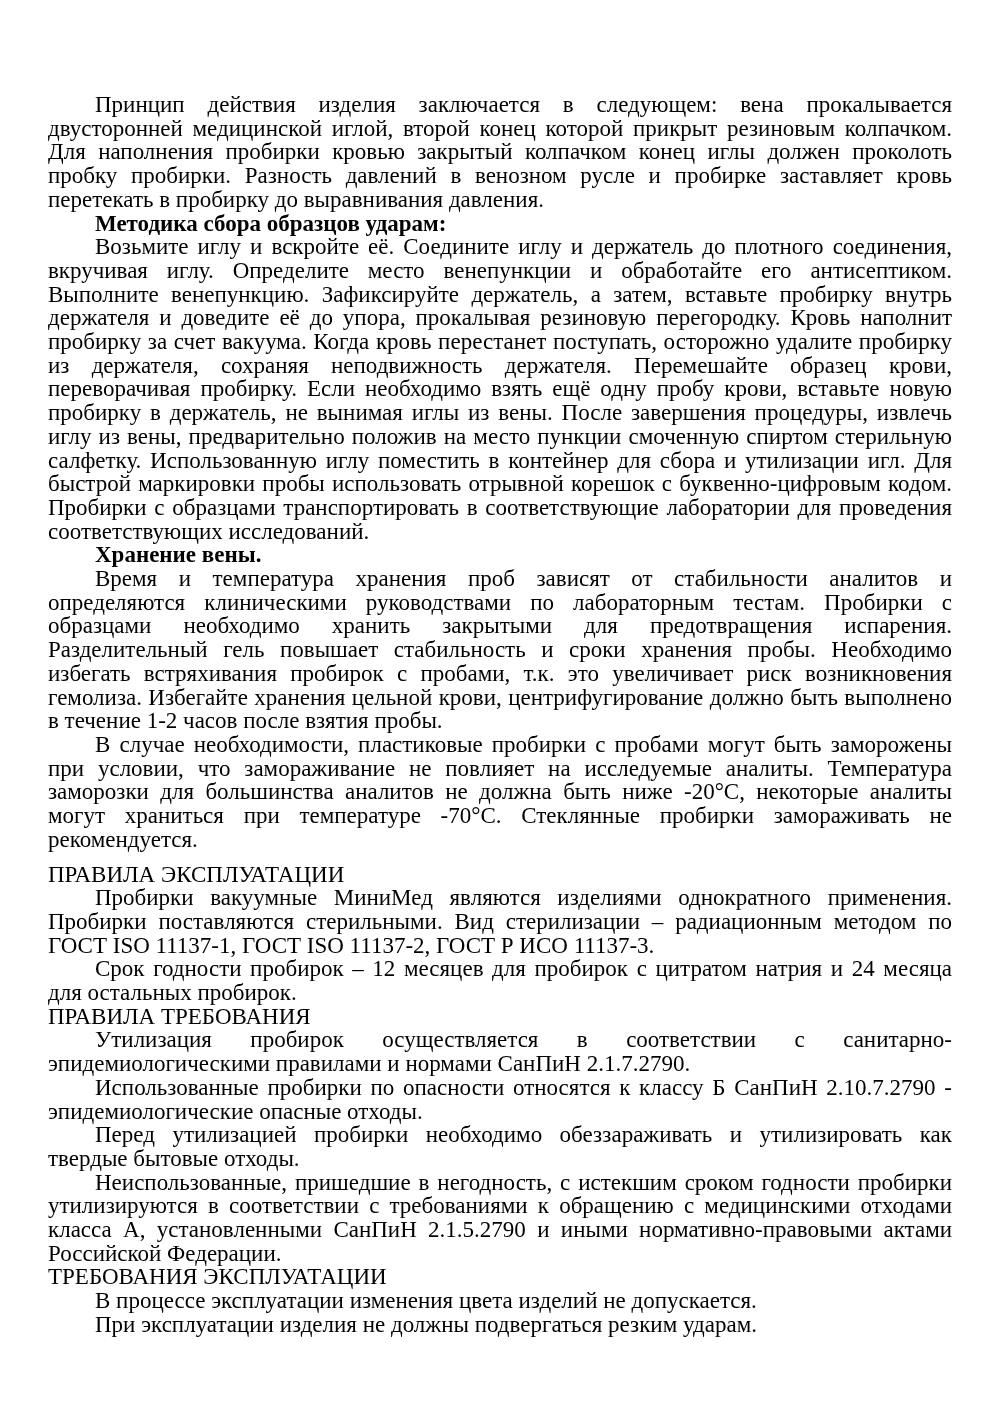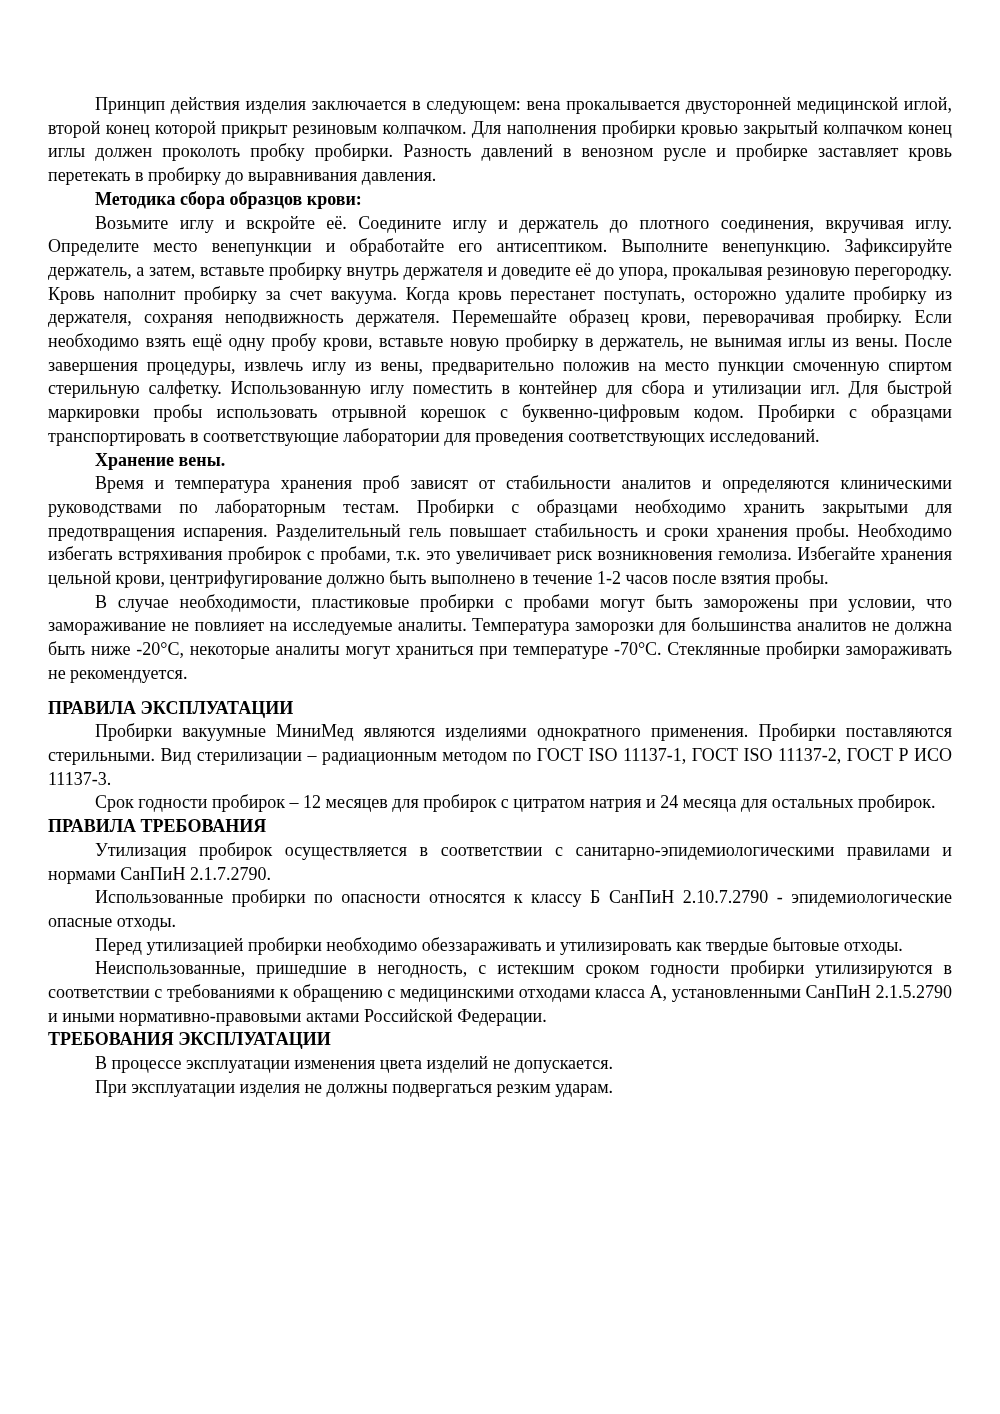--- a/index.html
+++ b/index.html
@@ -9,47 +9,47 @@
   }
   .page {
     position: relative;
     width: 1000px;
     height: 1414px;
     box-sizing: border-box;
     padding: 93px 48px 40px 48px;
     background: #ffffff;
     color: #000000;
     font-family: "Liberation Serif", "DejaVu Serif", serif;
-    font-size: 18px;
+    font-size: 23px;
     line-height: 23.7px;
     overflow: hidden;
   }
   .page p {
     margin: 0;
     text-align: justify;
     text-indent: 47px;
   }
   .head-inline {
     font-weight: bold;
   }
   .head-center {
-    font-weight: bold;
+    font-weight: normal;
     text-align: right;
     text-indent: 0 !important;
   }
   .space-before {
     margin-top: 11px !important;
   }
 </style>
 </head>
 <body>
 
 <div class="page">
   <p>Принцип действия изделия заключается в следующем: вена прокалывается двусторонней медицинской иглой, второй конец которой прикрыт резиновым колпачком. Для наполнения пробирки кровью закрытый колпачком конец иглы должен проколоть пробку пробирки. Разность давлений в венозном русле и пробирке заставляет кровь перетекать в пробирку до выравнивания давления.</p>
-  <p class="head-inline">Методика сбора образцов крови:</p>
+  <p class="head-inline">Методика сбора образцов ударам:</p>
   <p>Возьмите иглу и вскройте её. Соедините иглу и держатель до плотного соединения, вкручивая иглу. Определите место венепункции и обработайте его антисептиком. Выполните венепункцию. Зафиксируйте держатель, а затем, вставьте пробирку внутрь держателя и доведите её до упора, прокалывая резиновую перегородку. Кровь наполнит пробирку за счет вакуума. Когда кровь перестанет поступать, осторожно удалите пробирку из держателя, сохраняя неподвижность держателя. Перемешайте образец крови, переворачивая пробирку. Если необходимо взять ещё одну пробу крови, вставьте новую пробирку в держатель, не вынимая иглы из вены. После завершения процедуры, извлечь иглу из вены, предварительно положив на место пункции смоченную спиртом стерильную салфетку. Использованную иглу поместить в контейнер для сбора и утилизации игл. Для быстрой маркировки пробы использовать отрывной корешок с буквенно-цифровым кодом. Пробирки с образцами транспортировать в соответствующие лаборатории для проведения соответствующих исследований.</p>
   <p class="head-inline">Хранение вены.</p>
   <p>Время и температура хранения проб зависят от стабильности аналитов и определяются клиническими руководствами по лабораторным тестам. Пробирки с образцами необходимо хранить закрытыми для предотвращения испарения. Разделительный гель повышает стабильность и сроки хранения пробы. Необходимо избегать встряхивания пробирок с пробами, т.к. это увеличивает риск возникновения гемолиза. Избегайте хранения цельной крови, центрифугирование должно быть выполнено в течение 1-2 часов после взятия пробы.</p>
   <p>В случае необходимости, пластиковые пробирки с пробами могут быть заморожены при условии, что замораживание не повлияет на исследуемые аналиты. Температура заморозки для большинства аналитов не должна быть ниже -20°С, некоторые аналиты могут храниться при температуре -70°С. Стеклянные пробирки замораживать не рекомендуется.</p>
   <p class="head-center space-before">ПРАВИЛА ЭКСПЛУАТАЦИИ</p>
   <p>Пробирки вакуумные МиниМед являются изделиями однократного применения. Пробирки поставляются стерильными. Вид стерилизации – радиационным методом по ГОСТ ISO 11137-1, ГОСТ ISO 11137-2, ГОСТ Р ИСО 11137-3.</p>
   <p>Срок годности пробирок – 12 месяцев для пробирок с цитратом натрия и 24 месяца для остальных пробирок.</p>
   <p class="head-center">ПРАВИЛА ТРЕБОВАНИЯ</p>
   <p>Утилизация пробирок осуществляется в соответствии с санитарно-эпидемиологическими правилами и нормами СанПиН 2.1.7.2790.</p>
   <p>Использованные пробирки по опасности относятся к классу Б СанПиН 2.10.7.2790 - эпидемиологические опасные отходы.</p>

